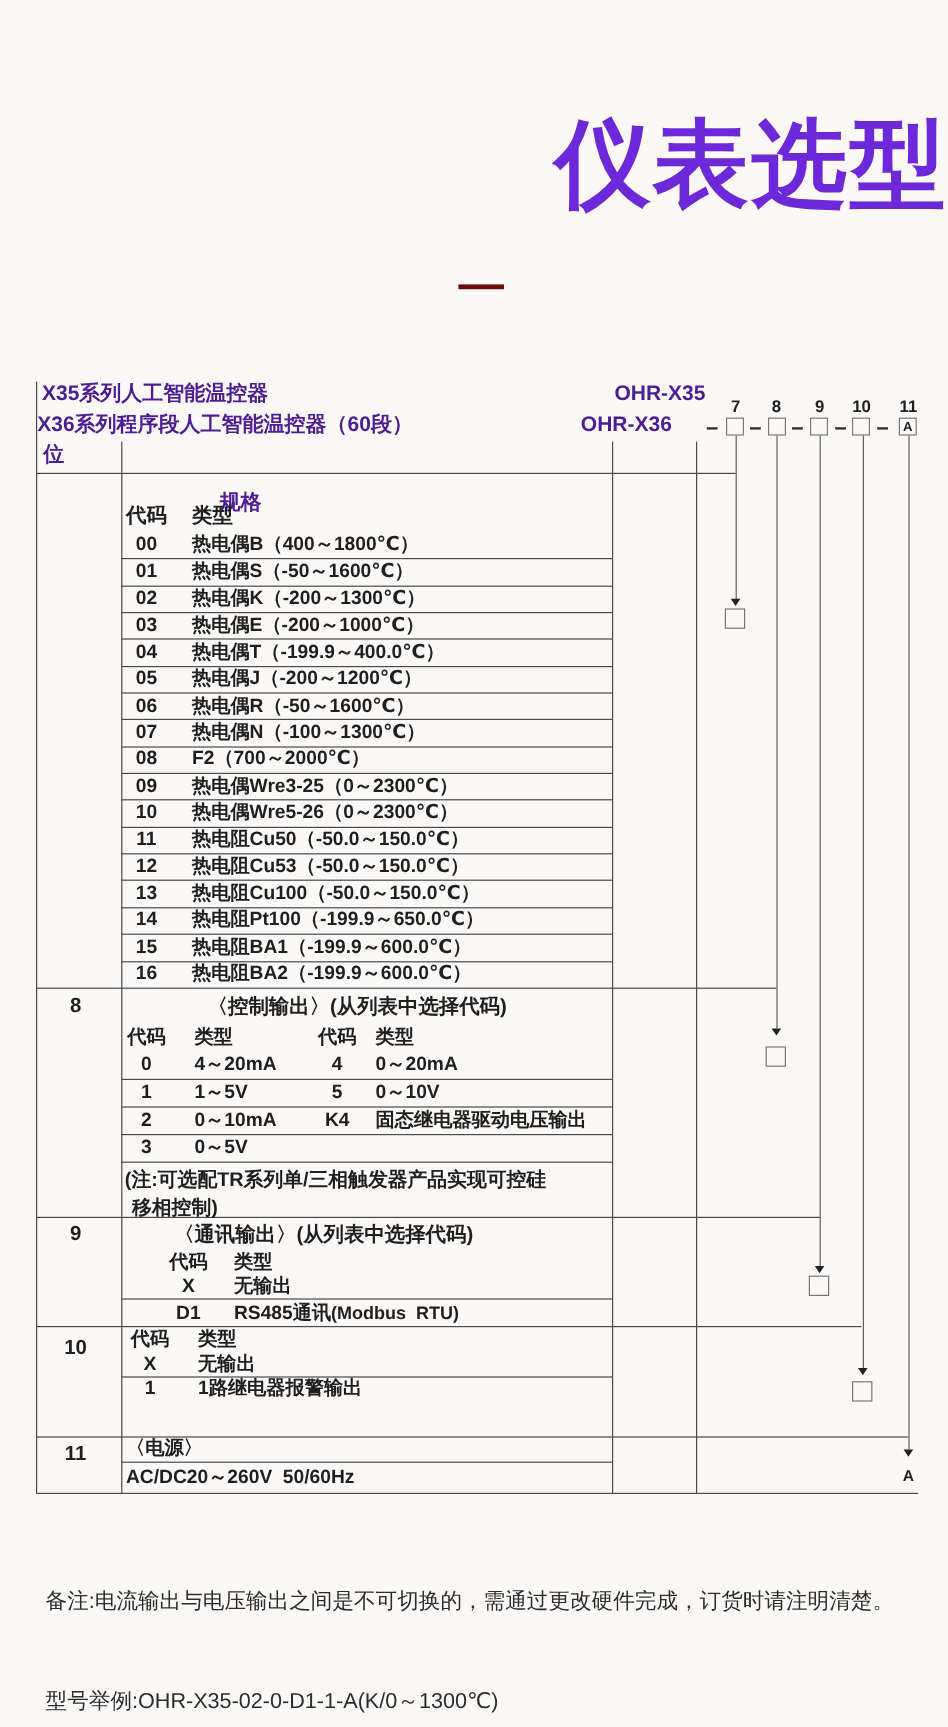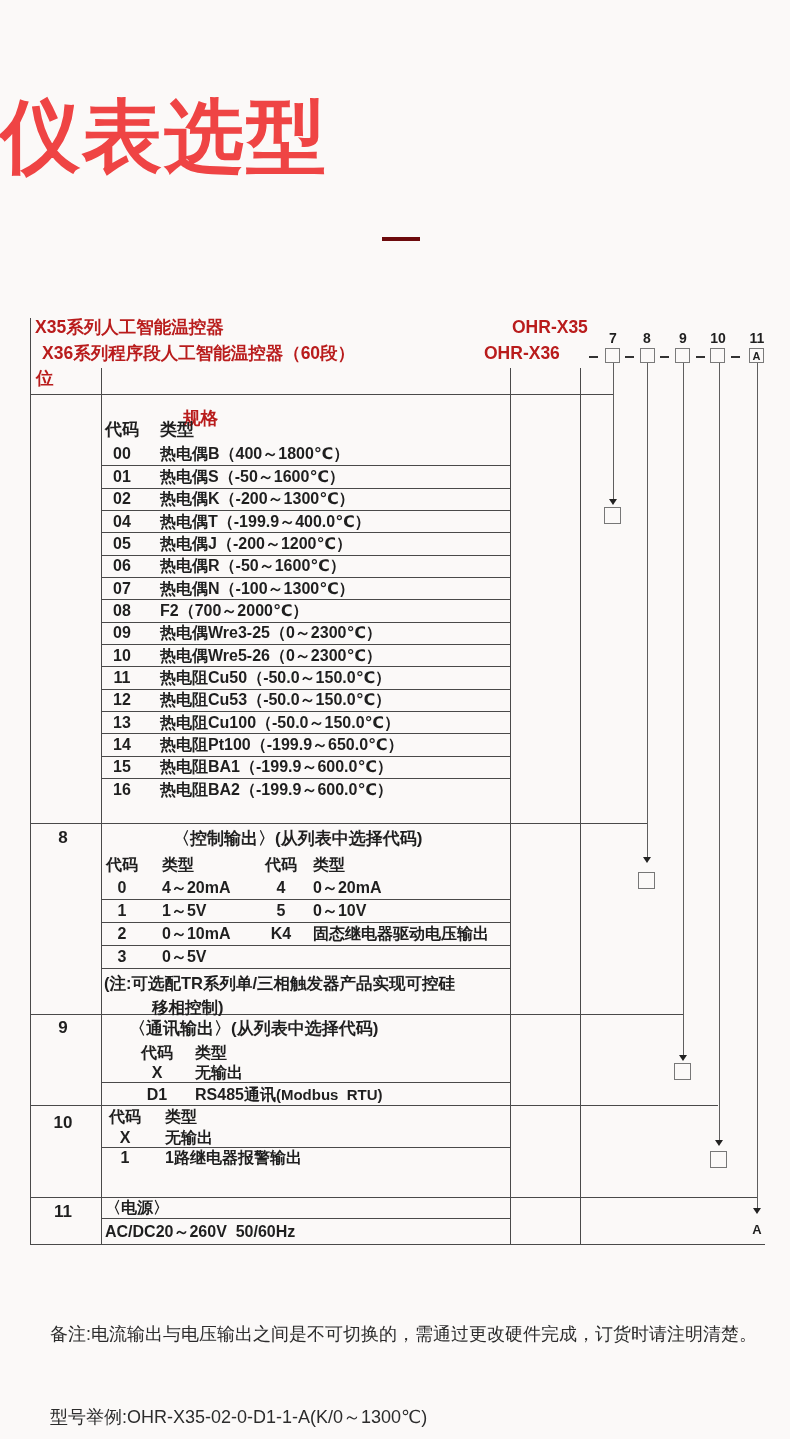--- a/index.html
+++ b/index.html
@@ -1,83 +1,83 @@
 <!DOCTYPE html>
 <html><head>
 <meta charset="utf-8">
 <style>
   html,body{margin:0;padding:0;background:#fbf9f8;}
   #canvas{position:relative;width:790px;height:1439px;background:#fbf9f8;overflow:hidden;
           font-family:"Liberation Sans","DejaVu Sans",sans-serif;}
-  .title{position:absolute;left:0;top:95px;width:790px;text-align:left;
-         font-size:80px;font-weight:900;color:#ef4444;letter-spacing:2px;line-height:1.05;}
+  .title{position:absolute;left:0;top:95px;width:790px;text-align:right;
+         font-size:80px;font-weight:900;color:#6d28d9;letter-spacing:2px;line-height:1.05;}
   .reddash{position:absolute;left:382px;top:237px;width:38px;height:4px;background:#6d0b0d;}
   
   .vl{position:absolute;width:1px;background:#4a4a4a;}
   .hl{position:absolute;height:1px;background:#4a4a4a;}
   
   .cl{position:absolute;width:1px;background:#5f5f5f;}
   .ar{position:absolute;width:0;height:0;border-left:4px solid transparent;
       border-right:4px solid transparent;border-top:6px solid #222;}
   .sq{position:absolute;width:17px;height:17px;border:1px solid #777;background:transparent;box-sizing:border-box;}
   .bx{position:absolute;width:15px;height:15px;border:1px solid #7a7a7a;background:transparent;
       box-sizing:border-box;font-size:11px;font-weight:bold;color:#1f1f1f;
       display:flex;align-items:center;justify-content:center;}
   .dsh{position:absolute;width:9px;height:2px;background:#333;}
   .dl{position:absolute;width:30px;text-align:center;font-size:14px;font-weight:bold;color:#1f1f1f;}
-  .ht{position:absolute;font-weight:bold;font-size:17.5px;color:#b91c1c;white-space:pre;line-height:1;}
+  .ht{position:absolute;font-weight:bold;font-size:17.5px;color:#4c1d95;white-space:pre;line-height:1;}
   .posn{position:absolute;left:30px;width:66px;text-align:center;font-weight:bold;
         font-size:17px;color:#1f1f1f;line-height:1;}
   .freeA{position:absolute;width:18px;text-align:center;font-size:13px;font-weight:bold;color:#1f1f1f;}
   
   .sec{position:absolute;left:101px;width:409px;font-weight:bold;color:#1f1f1f;}
   .row{display:flex;align-items:center;box-sizing:border-box;font-size:16px;line-height:1;white-space:pre;}
   .bb{border-bottom:1px solid #4a4a4a;}
   .cc{display:inline-block;width:42px;text-align:center;}
   .ct{margin-left:17px;}
   .s7h{height:28px;font-size:17px;}
   .s7r{height:22.35px;}
   [data-repeat] .s7r ~ .s7r{border-top:1px solid #4a4a4a;}
   .s8t{height:30px;padding-left:72px;font-size:17px;}
   .s8h{height:24px;}
   .s8r{height:23px;}
   .c1{display:inline-block;width:42px;text-align:center;}
   .t1{display:inline-block;width:96px;margin-left:19px;}
   .c2{display:inline-block;width:46px;text-align:center;}
   .t2{margin-left:9px;white-space:pre;}
   .note{font-size:16.5px;line-height:20px;padding-left:3px;margin-top:4px;white-space:pre;}
-  .note2{padding-left:9px;margin-left:42px;}
-  .s9t{height:28px;padding-left:28px;font-size:17px;}
+  .note2{padding-left:9px;}
+  .s9t{height:28px;padding-left:44px;font-size:17px;}
   .s9h{height:22px;}
   .s9x{height:19px;}
   .s9d{height:23px;}
   .c9{display:inline-block;width:42px;margin-left:35px;text-align:center;}
   .t9{margin-left:17px;}
   .small{font-size:15px;white-space:pre;}
   .s10t{height:29px;padding-left:32px;font-size:17px;}
   .s10h{height:22px;}
   .s10r{height:20px;}
   .c10{display:inline-block;width:42px;margin-left:3px;text-align:center;}
   .t10{margin-left:19px;}
   .s11r1{height:22px;padding-left:4px;text-align:center;}
   .s11r2{height:25px;padding-left:4px;}
   .notes{position:absolute;left:38px;top:1266px;width:718px;font-size:18px;line-height:27.5px;
          color:#2c2c2c;white-space:pre-wrap;}
-  .notes div{white-space:pre;margin-left:12px;}
+  .notes div{white-space:pre;}
 </style>
 </head>
 <body>
 
 <div id="canvas">
 
   <div class="title">仪表选型</div>
   <div class="reddash"></div>
 
   <div class="ht" style="left:35px;top:319px;">X35系列人工智能温控器</div>
-  <div class="ht" style="left:42px;top:345px;">X36系列程序段人工智能温控器（60段）</div>
+  <div class="ht" style="left:31px;top:345px;">X36系列程序段人工智能温控器（60段）</div>
   <div class="ht" style="left:512px;top:319px;">OHR-X35</div>
   <div class="ht" style="left:484px;top:345px;">OHR-X36</div>
 
   <div class="dl" style="left:598px;top:330px;">7</div>
   <div class="dl" style="left:632px;top:330px;">8</div>
   <div class="dl" style="left:668px;top:330px;">9</div>
   <div class="dl" style="left:703px;top:330px;">10</div>
   <div class="dl" style="left:742px;top:330px;">11</div>
 
   <div class="dsh" style="left:589px;top:356px;"></div>
@@ -145,20 +145,24 @@
         <div class="row s7r">
           <span class="cc">01</span>
           <span class="ct">热电偶S（-50～1600℃）</span>
         </div>
 
         <div class="row s7r">
           <span class="cc">02</span>
           <span class="ct">热电偶K（-200～1300℃）</span>
         </div>
 
+        <div class="row s7r">
+          <span class="cc">03</span>
+          <span class="ct">热电偶E（-200～1000℃）</span>
+        </div>
 
         <div class="row s7r">
           <span class="cc">04</span>
           <span class="ct">热电偶T（-199.9～400.0℃）</span>
         </div>
 
         <div class="row s7r">
           <span class="cc">05</span>
           <span class="ct">热电偶J（-200～1200℃）</span>
         </div>

